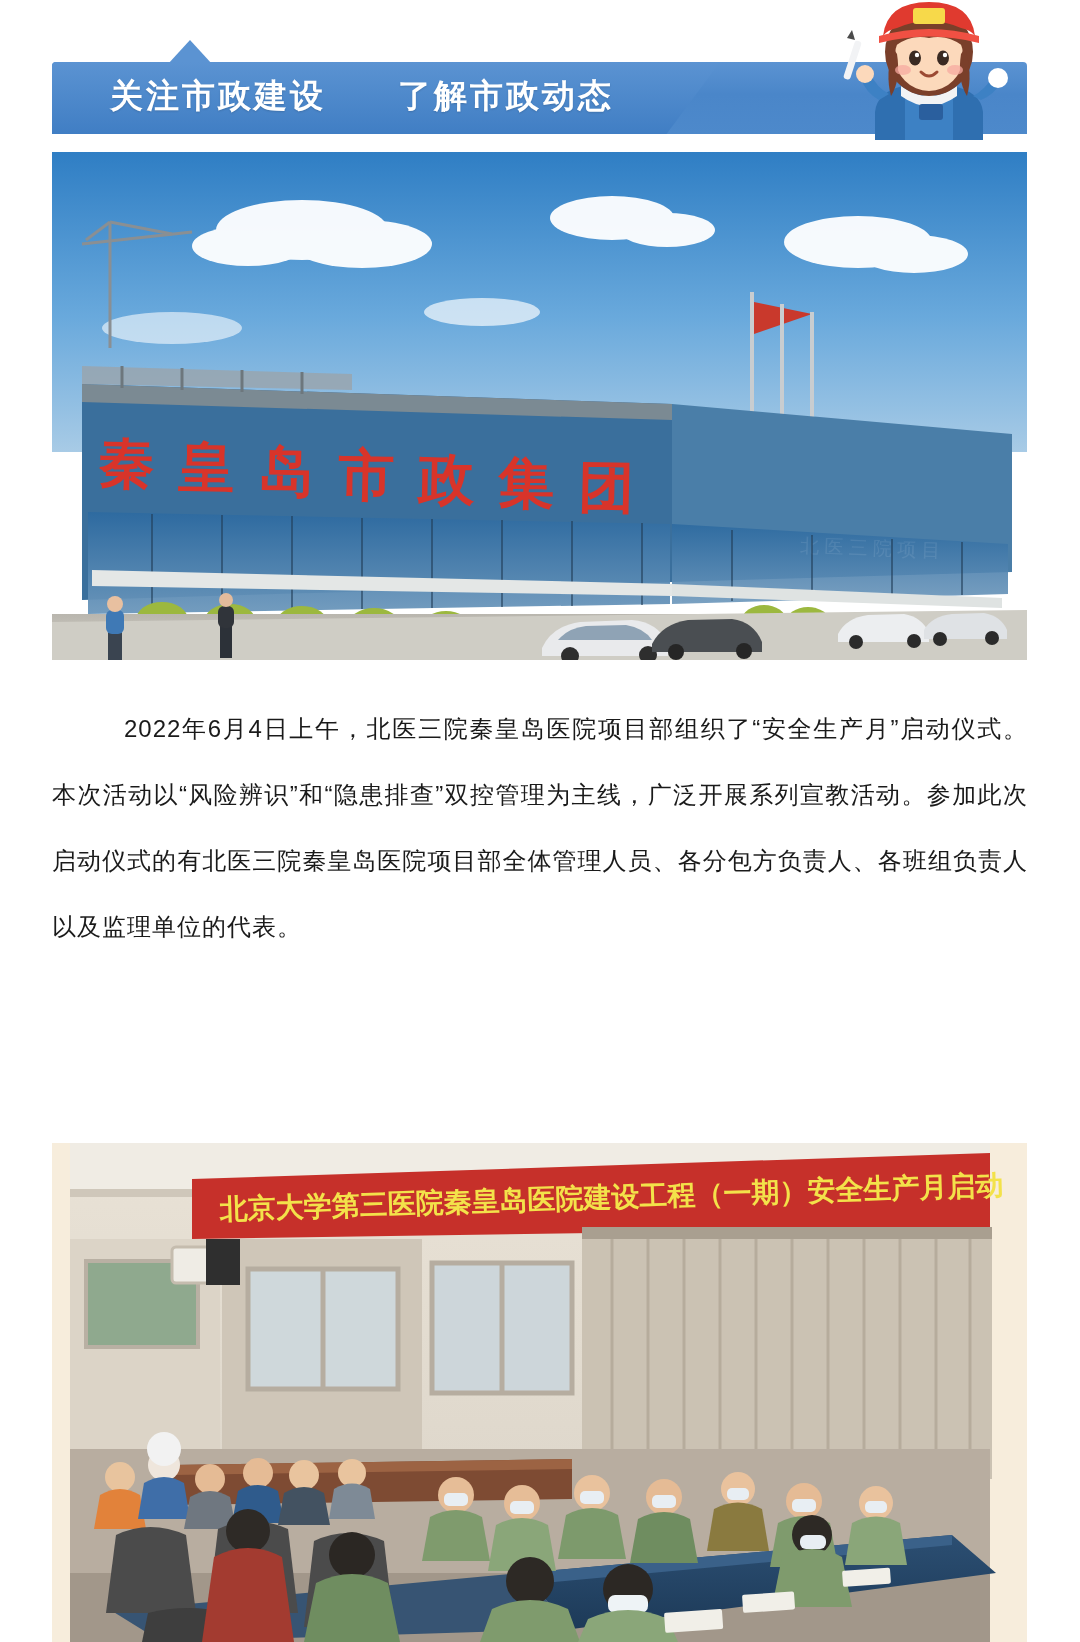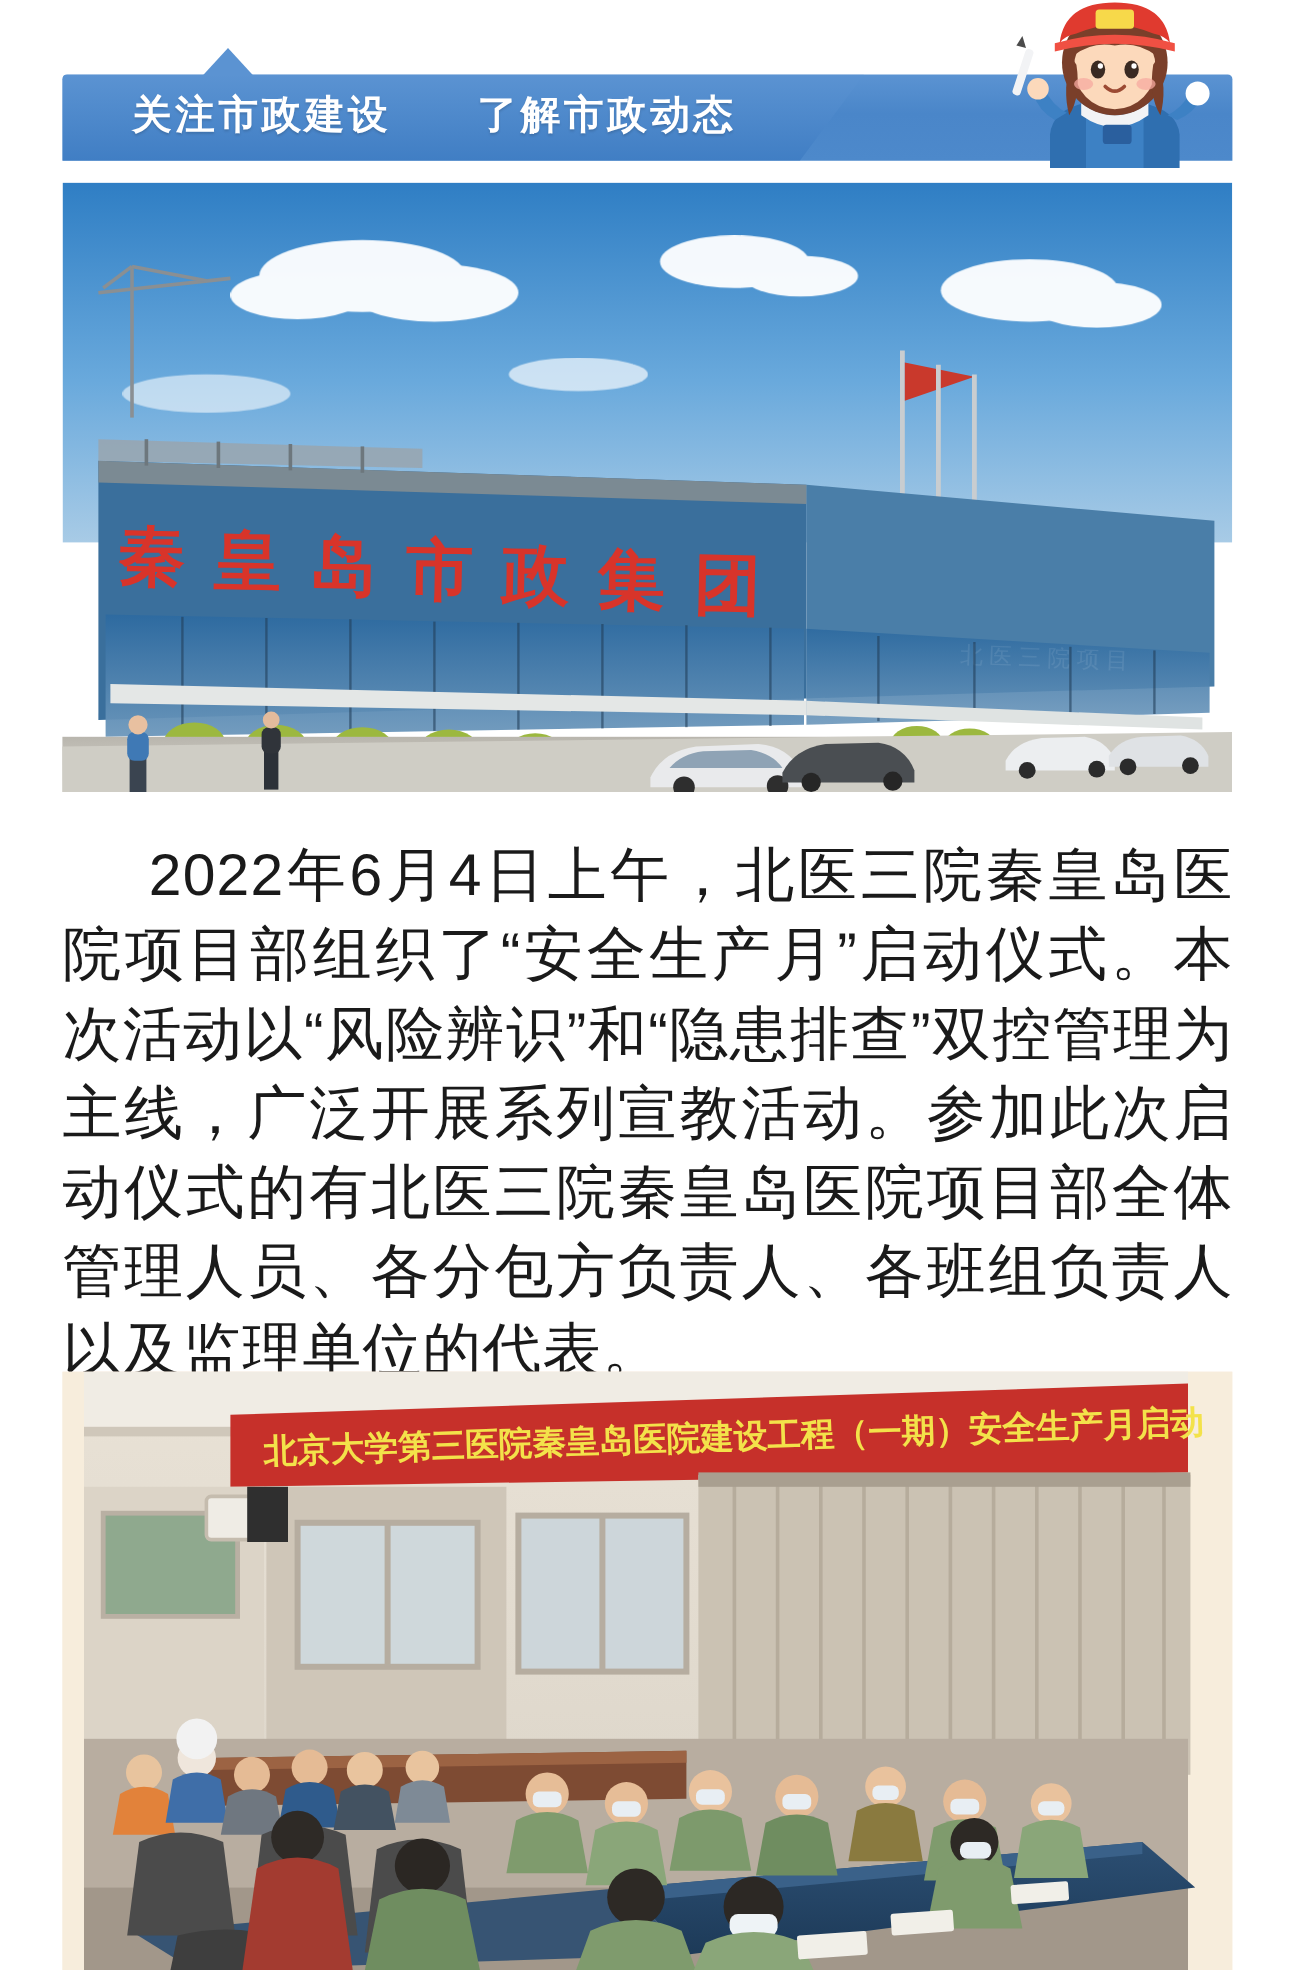--- a/index.html
+++ b/index.html
@@ -97,23 +97,23 @@
     top: 1143px;
     width: 975px;
     height: 499px;
     background: #f7eddc;
   }
 
   
   .article-text {
     position: absolute;
     left: 52px;
-    top: 648px;
+    top: 672px;
     width: 976px;
-    font-size: 49px;
+    font-size: 24px;
     line-height: 66px;
     color: #1a1a1a;
     text-align: justify;
     text-indent: 72px;
     letter-spacing: 1px;
     font-family: "Liberation Sans", "DejaVu Sans", sans-serif;
   }
 </style>
 </head>
 <body>

